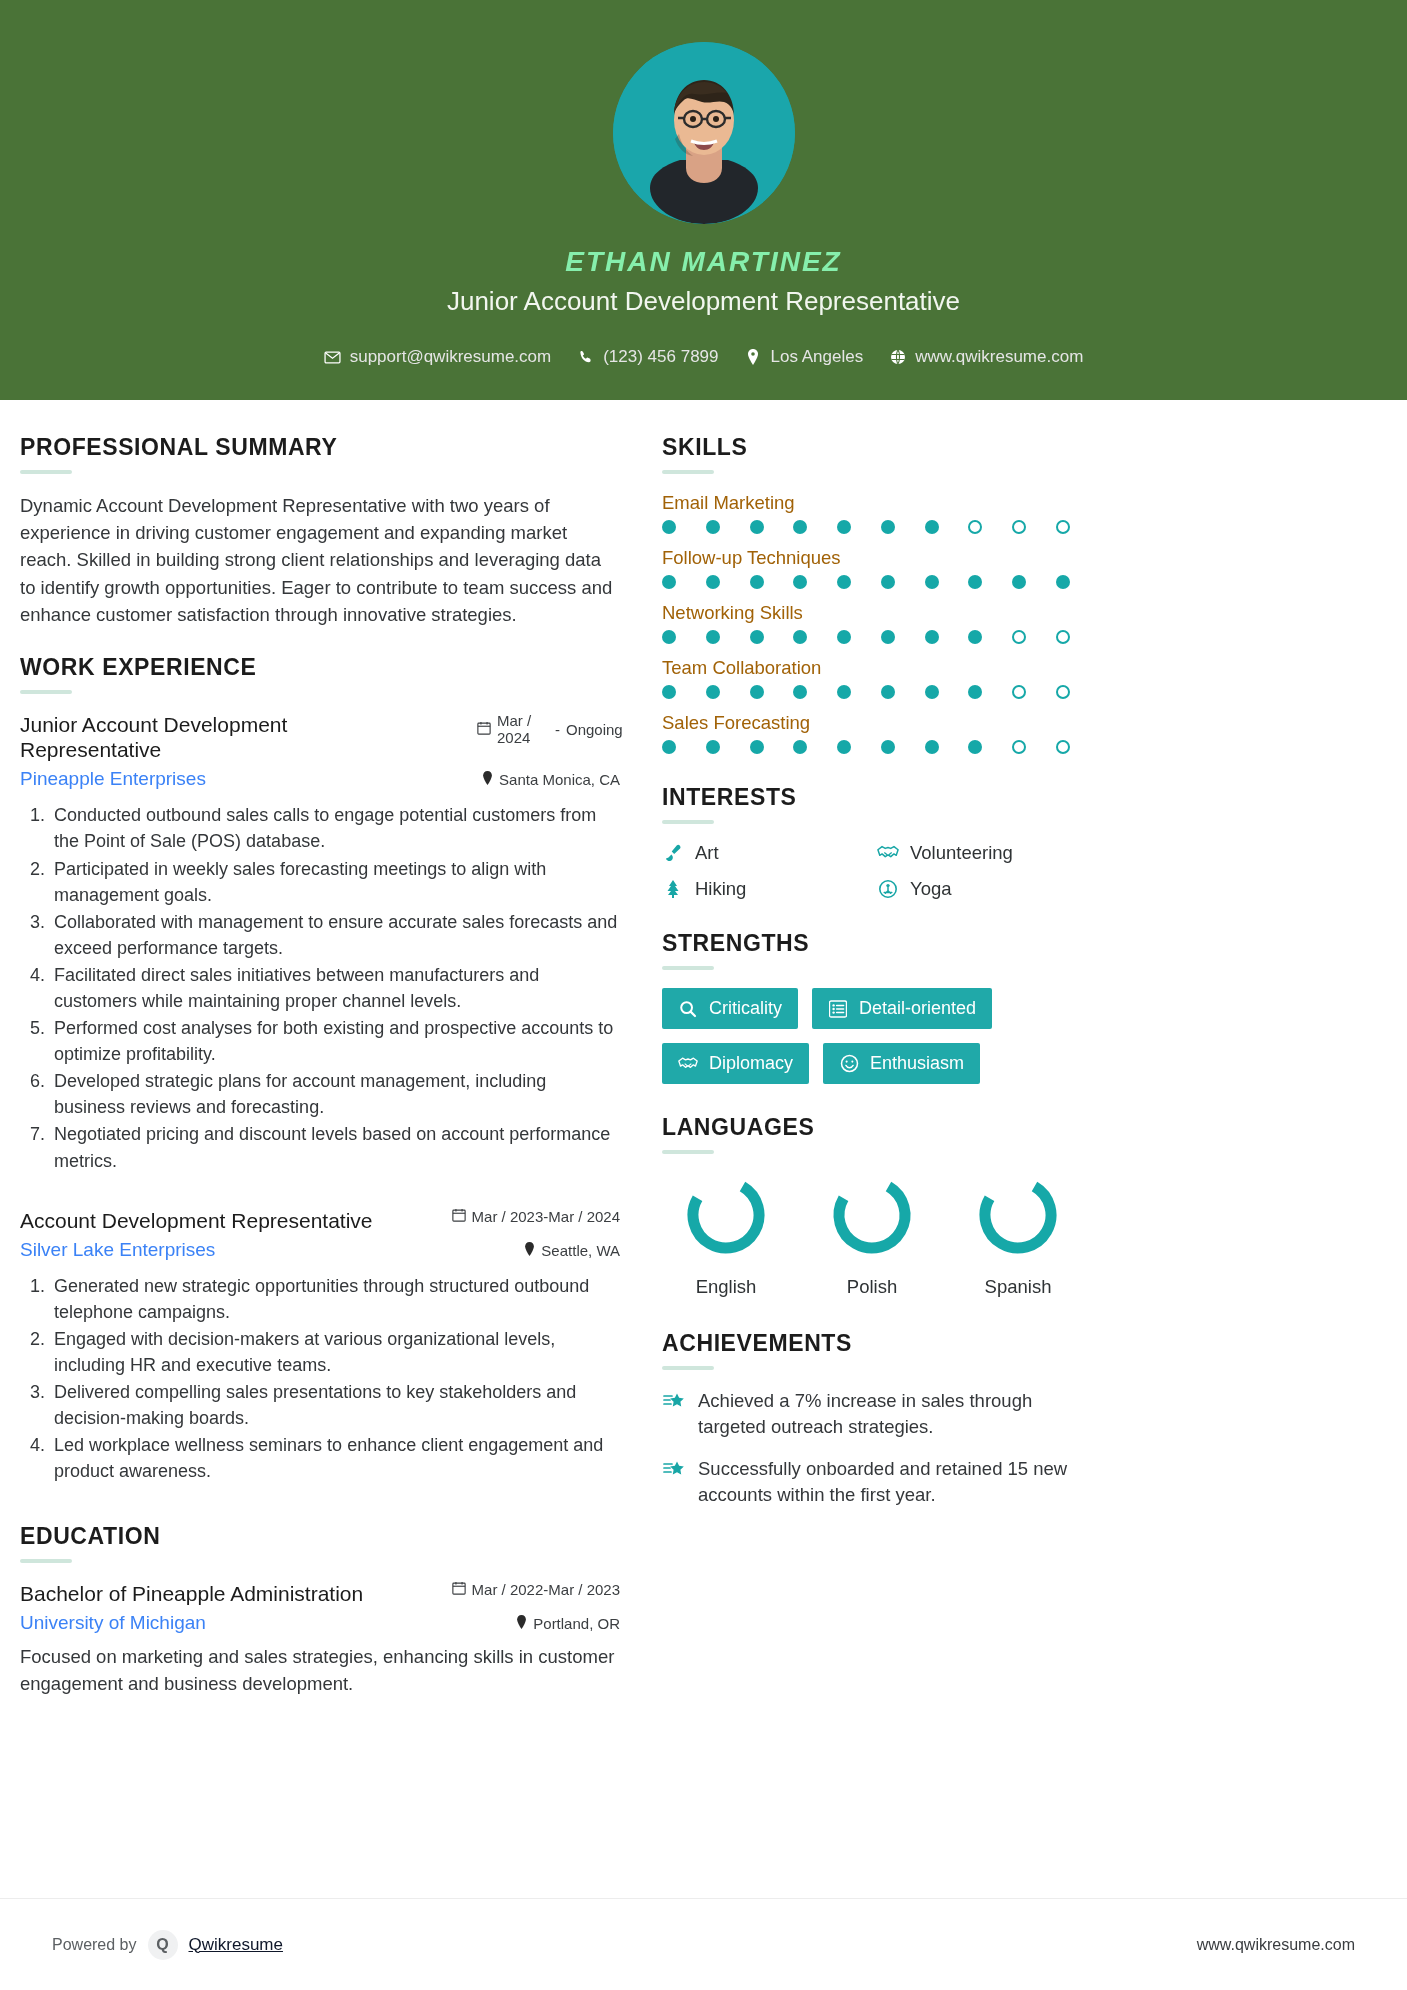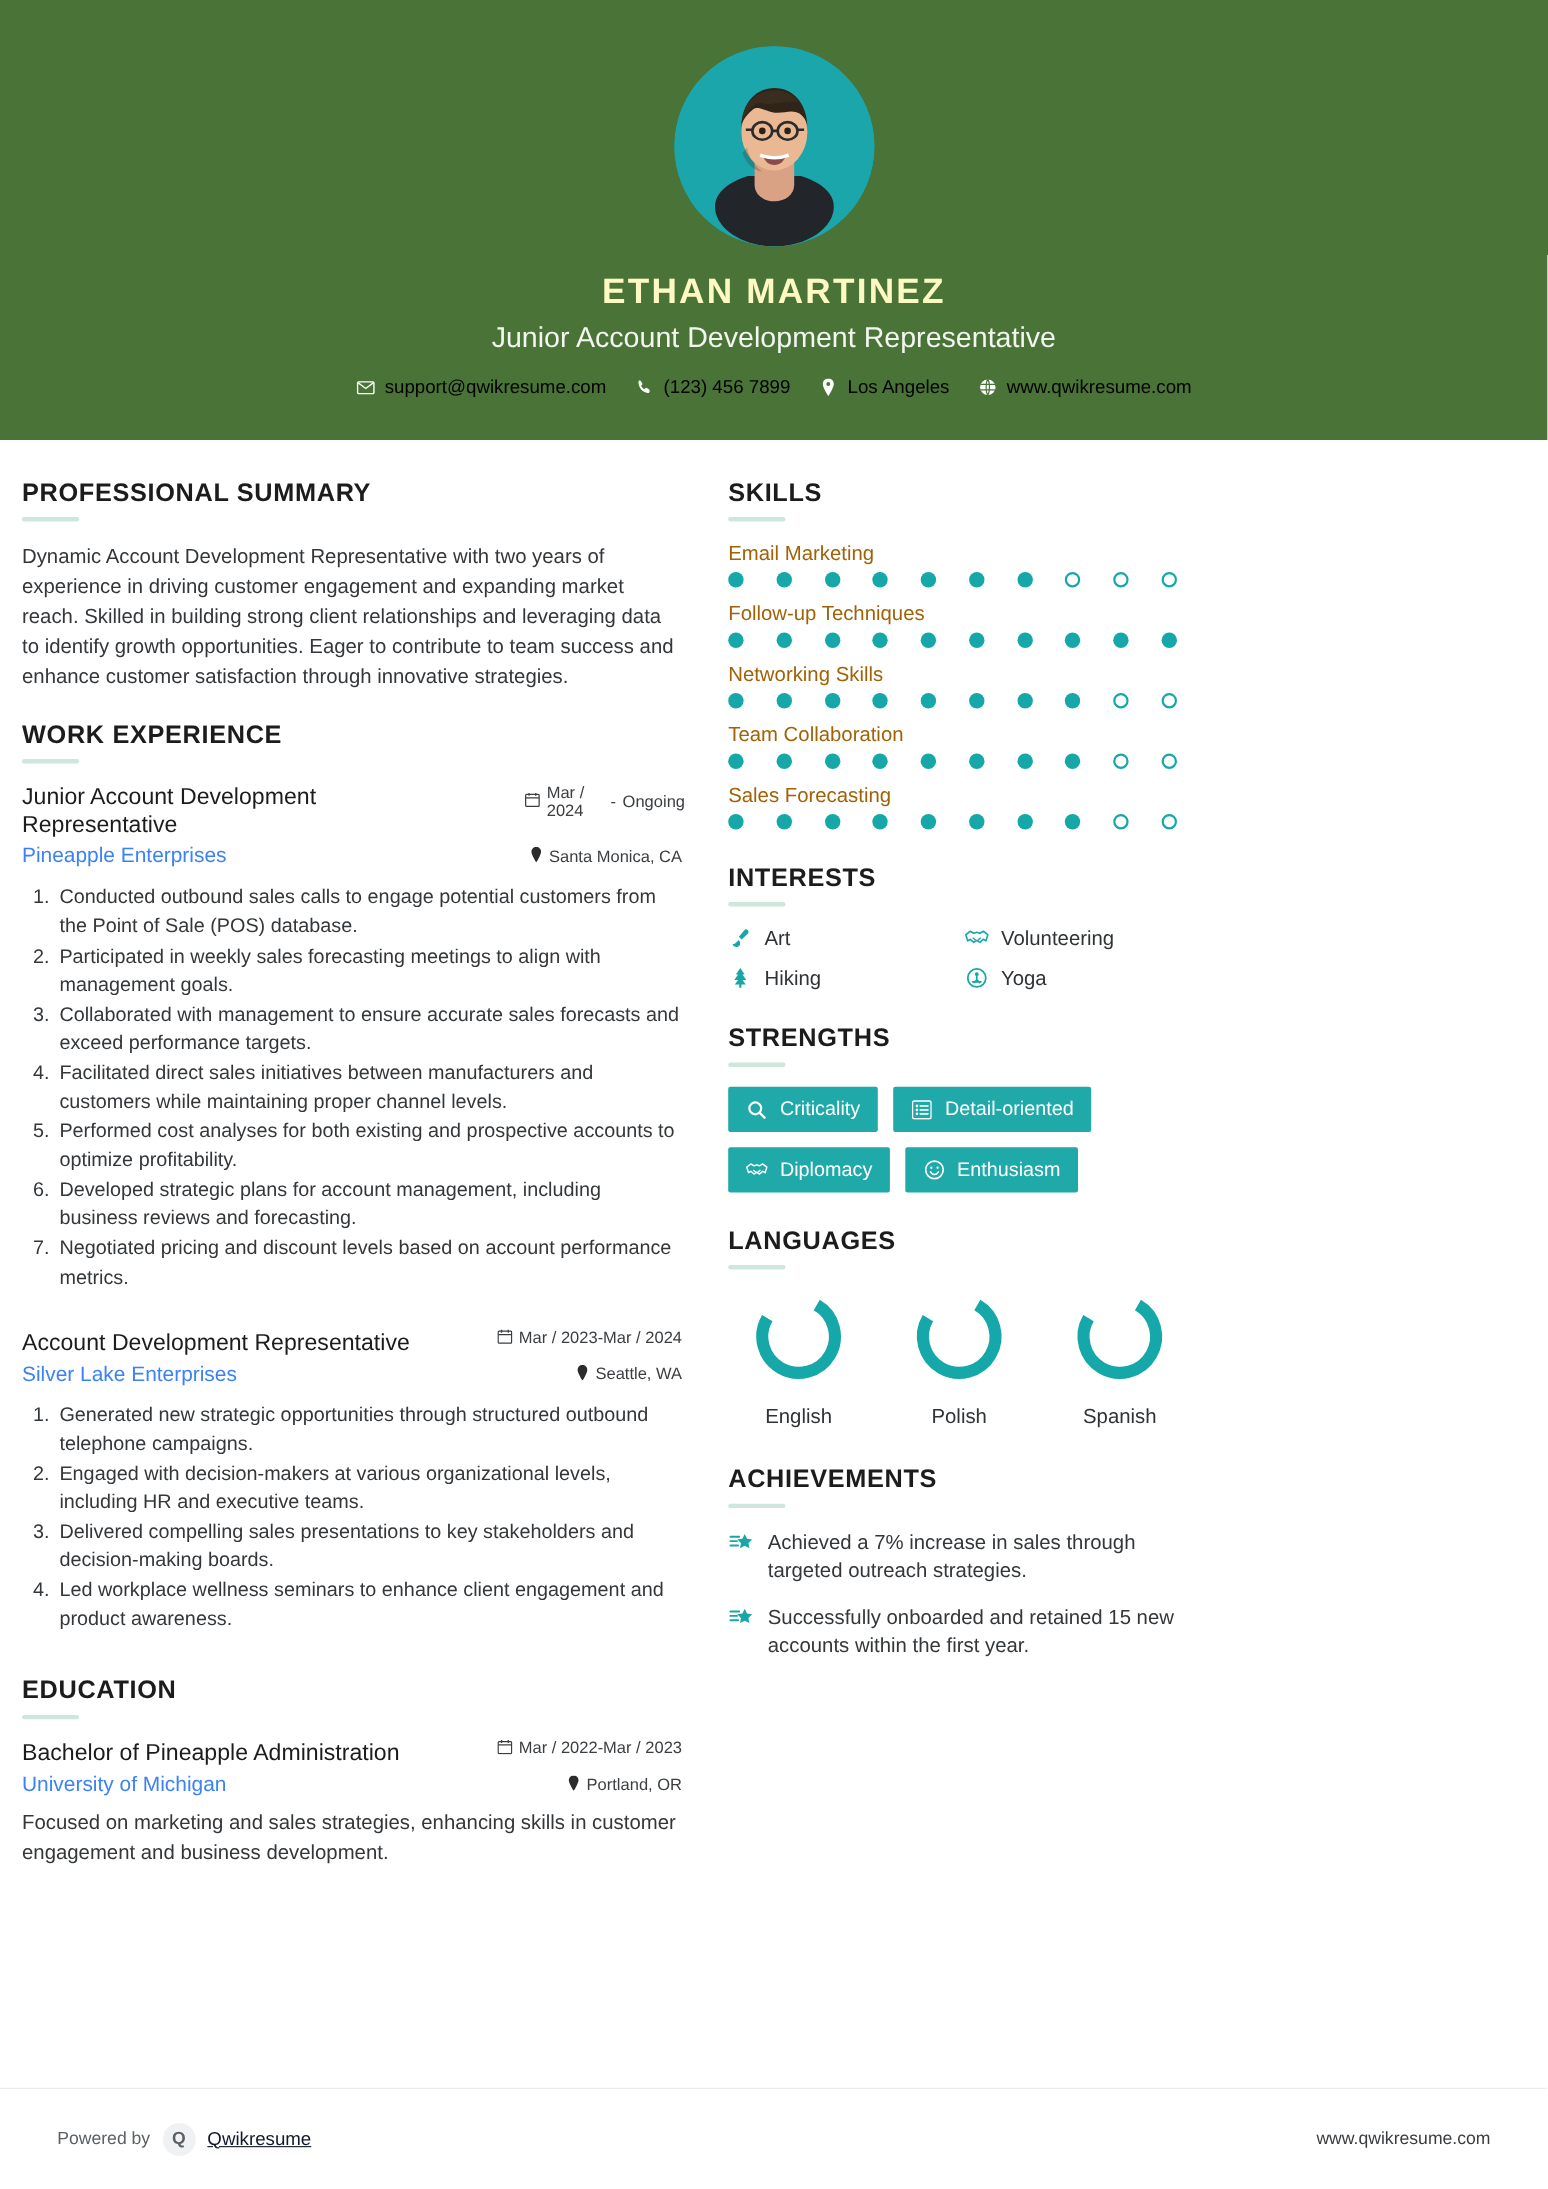--- a/index.html
+++ b/index.html
@@ -29,38 +29,39 @@
     width: 182px; height: 182px;
     margin: 0 auto;
     border-radius: 50%;
     background: #1aa6ab;
     overflow: hidden;
     position: relative;
   }
   .avatar-svg { display:block; width:182px; height:182px; }
   .name {
     margin-top: 22px;
-    font-size: 32px;
+    font-size: 28px;
     font-weight: 700;
     letter-spacing: 2px;
-    color: #fef9c3;
+    color: #86efac;
+    font-style: italic;
   }
   .job-title {
     margin-top: 8px;
     font-size: 26px;
     font-weight: 400;
     color: #f2f6ef;
   }
   .contact-row {
-    margin-top: 20px;
+    margin-top: 30px;
     display: flex;
     justify-content: center;
     align-items: center;
     gap: 26px;
-    color: #000000;
+    color: #e5e5e5;
     font-size: 17px;
   }
   .contact-item { display: flex; align-items: center; gap: 9px; }
   .contact-item .ic { display: inline-flex; width: 17px; height: 17px; align-items:center; justify-content:center;}
   .contact-item .ic svg { display:block; }
 
   
   .body {
     display: flex;
     padding: 34px 40px 0 20px;

